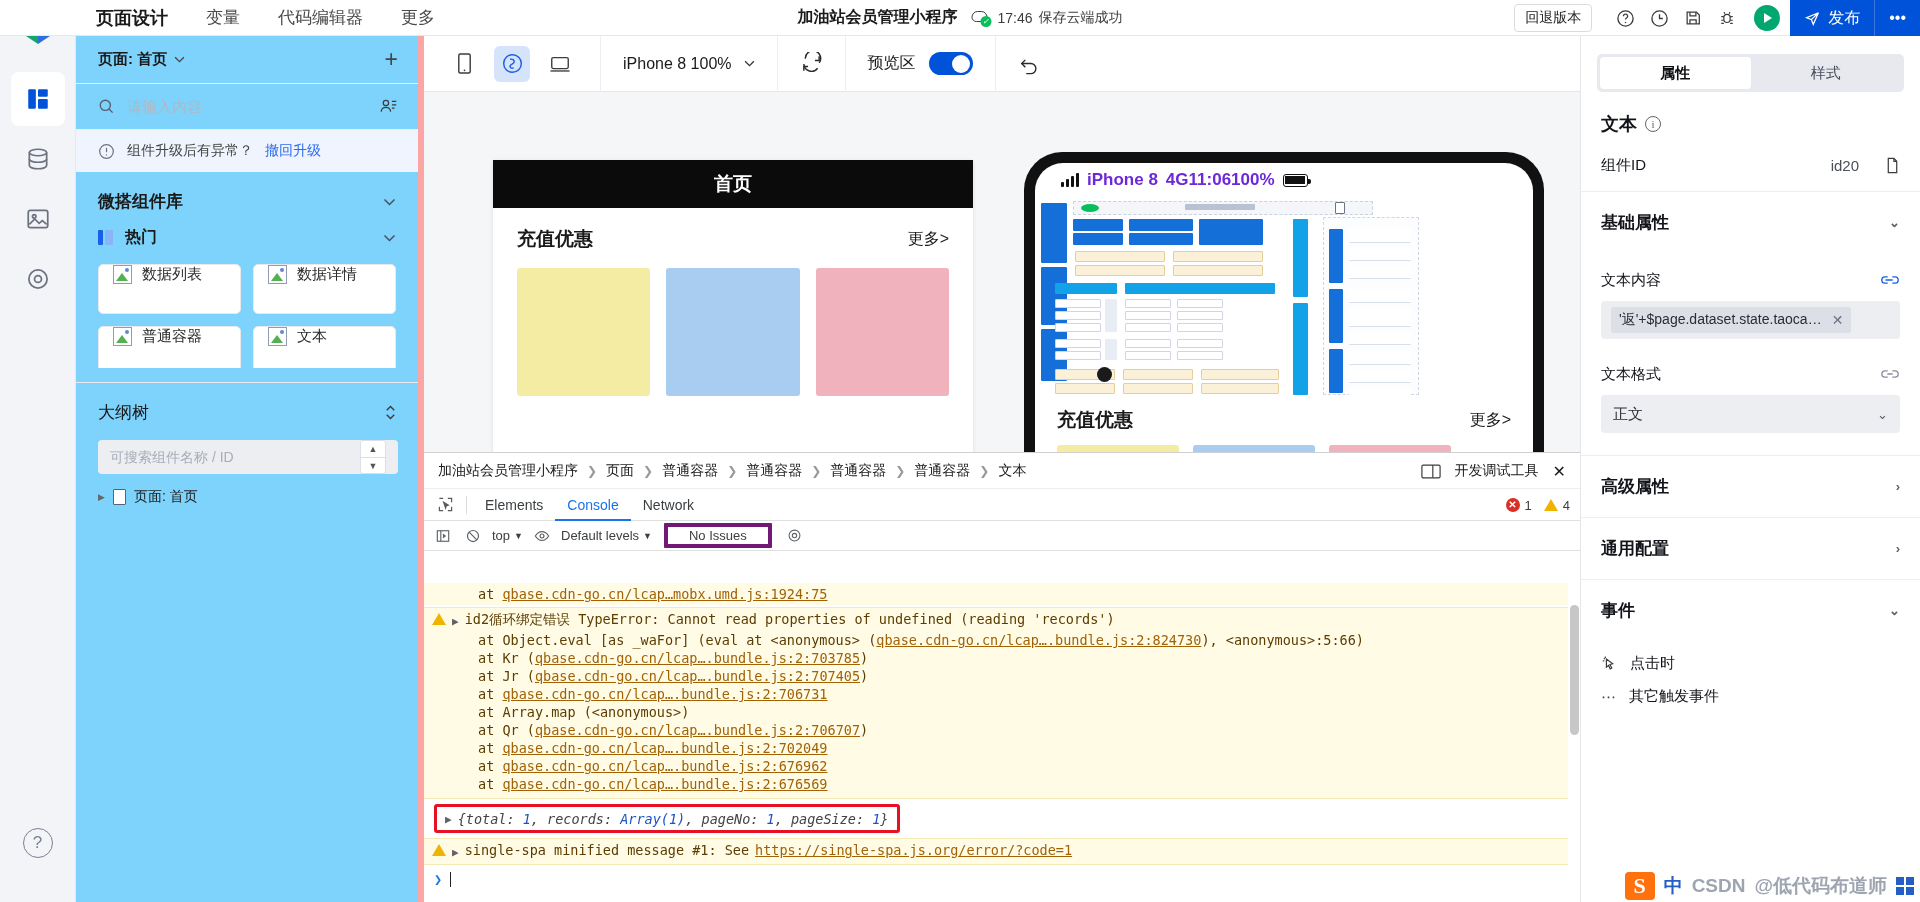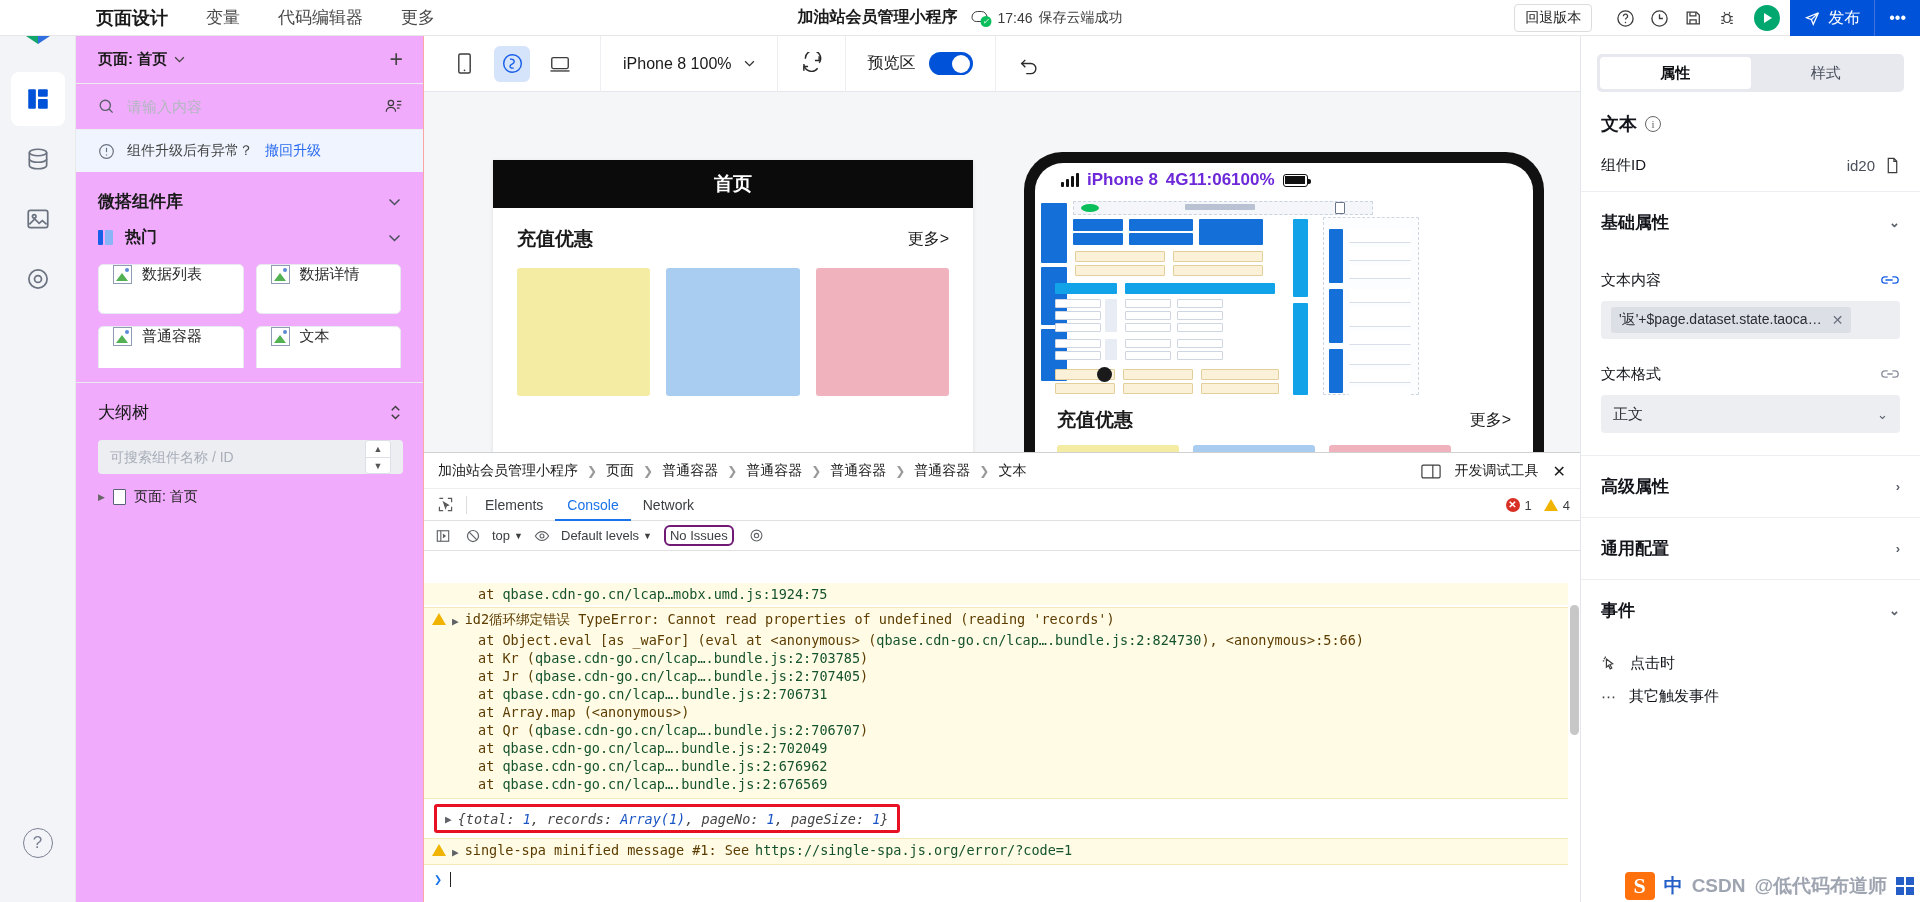--- a/index.html
+++ b/index.html
@@ -85,21 +85,21 @@
   .rail-help {
     position: absolute; left: 50%; transform: translateX(-50%); bottom: 44px;
     width: 30px; height: 30px; border-radius: 50%; border: 1.7px solid #7b8193;
     color: #7b8193; font-size: 17px; display: flex; align-items: center;
     justify-content: center; cursor: pointer;
   }
 
   
   .lpanel {
     position: absolute; left: 76px; top: 36px; width: 348px; height: 866px;
-    background: #f0abfc; border-right: 1px solid #fca5a5; z-index: 15;
+    background: #7dd3fc; border-right: 6px solid #fca5a5; z-index: 15;
   }
   .lp-page {
     height: 48px; display: flex; align-items: center; justify-content: space-between;
     padding: 0 20px 0 22px; border-bottom: 1px solid #eceef1;
   }
   .lp-page-label { font-size: 15px; font-weight: bold; color: #1a1a1a; display:flex; align-items:center; gap:7px; }
   .lp-plus { font-size: 23px; color: #444; cursor: pointer; line-height: 1; }
   .lp-search {
     height: 46px; display: flex; align-items: center; gap: 12px;
     padding: 0 20px 0 22px; border-bottom: 1px solid #eceef1;
@@ -305,32 +305,32 @@
   .fb-top { font-size: 13px; color: #3c4043; display:flex; align-items:center; gap:4px; cursor:pointer; }
   .fb-filter {
     flex: 1; height: 20px; border: 1px solid #cfd2d6; border-radius: 3px;
     font-size: 13px; color: #3c4043; padding: 0 6px; outline: none;
     font-family: "Liberation Sans", sans-serif; background: #fff;
   }
   .fb-filter::placeholder { color: #80868b; }
   .fb-right { display: flex; align-items: center; gap: 12px; font-size: 13px; color: #3c4043; }
   .fb-sel { display: flex; align-items: center; gap: 4px; cursor: pointer; }
   .fb-box {
-    border: 2px solid #701a75; border-radius: 6px; padding: 1px 4px; font-size: 13px;
+    border: 4px solid #701a75; border-radius: 1px; padding: 1px 21px; font-size: 13px;
     color: #3c4043; cursor: pointer;
   }
   .console {
     position: absolute; left: 0; right: 12px; top: 130px; bottom: 0;
     overflow: hidden; font-family: "DejaVu Sans Mono", monospace; font-size: 13.5px;
   }
   .c-row { padding: 2px 0 2px 0; line-height: 18px; }
   .c-warn { background: #fffbe5; border-top: 1px solid #f6e9b8; border-bottom: 1px solid #f6e9b8; color: #5c3c00; }
   .c-stack { background: #fffbe5; color: #5c3c00; }
   .c-at { padding-left: 54px; }
-  .c-link { color: #14532d; cursor: pointer; }
+  .c-link { color: #a16207; text-decoration: underline; cursor: pointer; }
   .c-head { display: flex; align-items: flex-start; gap: 6px; padding-left: 8px; }
   .c-tri { color: #5f6368; font-size: 11px; cursor: pointer; margin-top: 3px; }
   .warn-ic {
     width: 0; height: 0; border-left: 7px solid transparent; border-right: 7px solid transparent;
     border-bottom: 12px solid #f0b400; margin-top: 3px; flex: 0 0 auto;
   }
   .c-obj {
     font-style: italic; color: #444; background: #fff;
     border: 3px solid #e81123; border-radius: 3px; display: inline-flex;
     align-items: center; gap: 6px; padding: 1px 8px; margin: 3px 0 3px 2px;
@@ -368,21 +368,21 @@
   .info-ic {
     width: 16px; height: 16px; border-radius: 50%; border: 1.4px solid #666;
     font-size: 11px; line-height: 14px; text-align: center; color: #666;
     font-weight: normal; font-family: "Liberation Serif", serif;
   }
   .rp-kv {
     display: flex; align-items: center; justify-content: space-between; margin-top: 20px;
     font-size: 15px;
   }
   .rp-k { color: #12141a; }
-  .rp-v { display: flex; align-items: flex-end; gap: 10px; color: #4a4f5c; }
+  .rp-v { display: flex; align-items: flex-end; gap: 26px; color: #4a4f5c; }
   .copy-ic { width: 15px; height: 17px; position: relative; cursor: pointer; }
   .rp-field { padding: 18px 20px 4px; }
   .rp-flabel {
     display: flex; align-items: center; justify-content: space-between;
     font-size: 15px; color: #12141a;
   }
   .link-ic { color: #1860e8; cursor: pointer; }
   .link-ic.grey { color: #8a8f9c; }
   .rp-tagbox {
     margin-top: 11px; background: #eceef2; border-radius: 4px; height: 38px;

